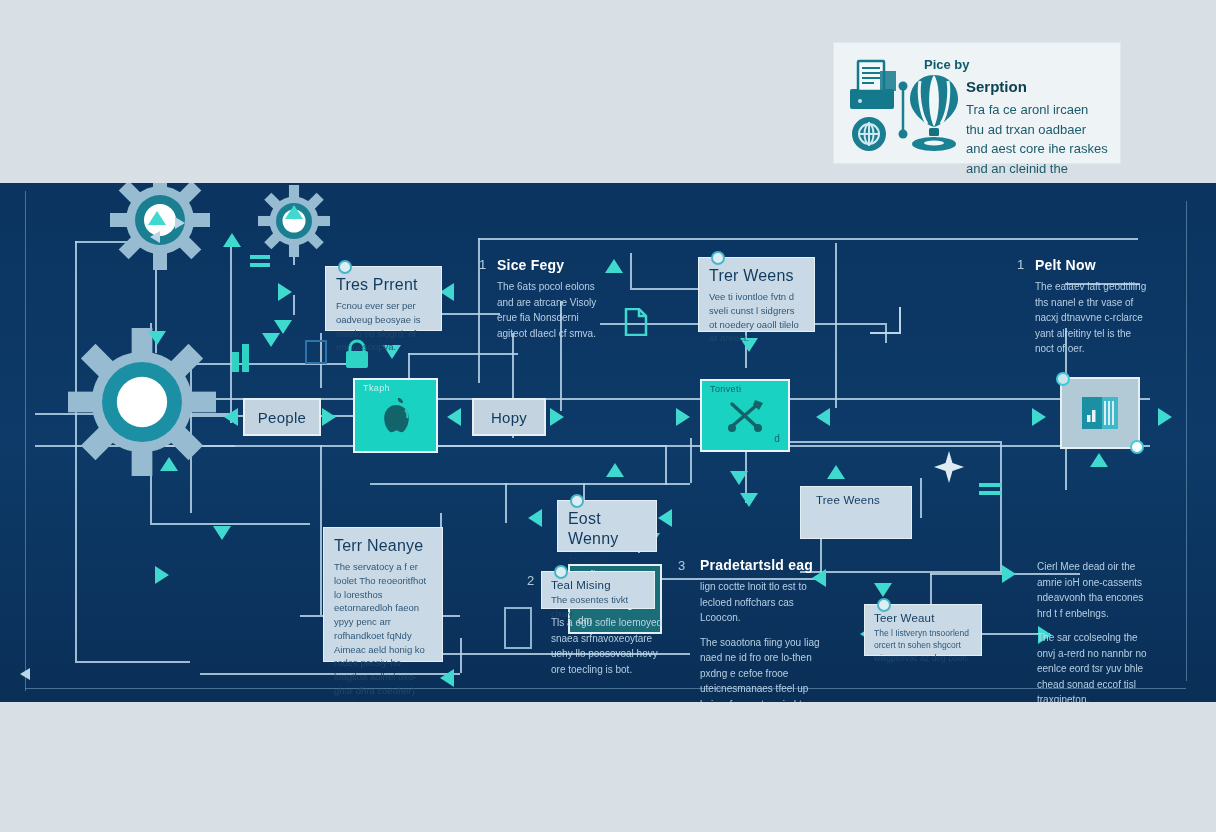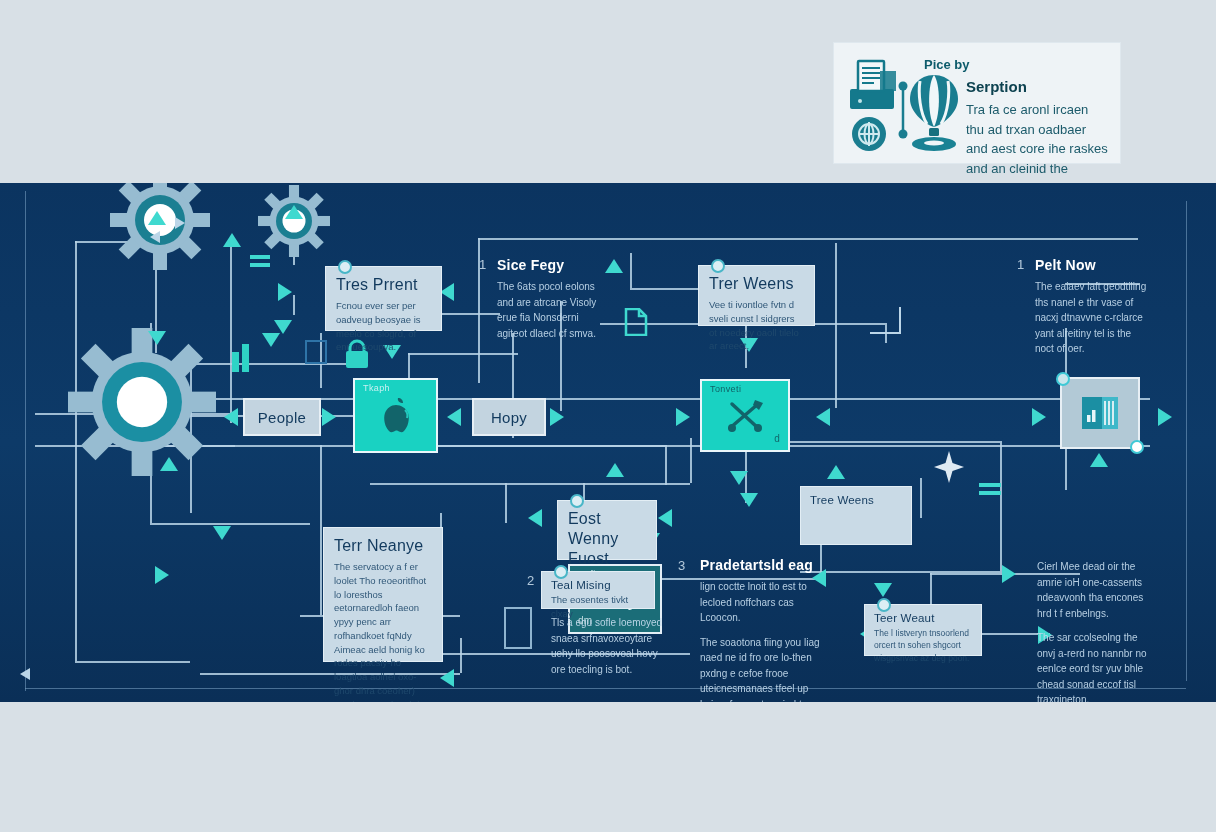--- a/index.html
+++ b/index.html
@@ -412,44 +412,44 @@
   <div class="arw left" style="left:860px; top:442px"></div>
   <div class="arw left" style="left:440px; top:486px"></div>
   <div class="arw sm left" style="left:20px; top:485px"></div>
 
   <div class="card" style="left:325px; top:83px; width:117px; height:65px">
     <span class="dot"></span>
     <div class="c-title">Tres Prrent</div>
     <div class="c-body">Fcnou ever ser per oadveug beosyae is meelo co slogrd, of enr uesoupva.</div>
   </div>
 
-  <div class="card" style="left:698px; top:82px; width:117px; height:61px">
+  <div class="card" style="left:698px; top:74px; width:117px; height:75px">
     <span class="dot"></span>
     <div class="c-title">Trer Weens</div>
     <div class="c-body">Vee ti ivontloe fvtn d sveli cunst l sidgrers ot noedery oaoll tilelo ar areect.</div>
   </div>
 
   <div class="card" style="left:323px; top:344px; width:120px; height:135px">
     <div class="c-title">Terr Neanye</div>
     <div class="c-body">The servatocy a f er loolet Tho reoeoritfhot lo loresthos eetornaredloh faeon ypyy penc arr rofhandkoet fqNdy Aimeac aeld honig ko rodes pacsiy-ho loagtloa aolhel oxo-ghor dhra coeoher) notohsonerrr-hc Tbtiy lovool tirva lnoit ooodkoolt er. lrisisnnerto hrsivro-lo rovone woooh of lserl.</div>
   </div>
 
-  <div class="card" style="left:557px; top:317px; width:100px; height:60px; padding:8px 10px">
+  <div class="card" style="left:557px; top:317px; width:100px; height:52px; padding:8px 10px">
     <span class="dot"></span>
     <div class="c-title" style="white-space:pre-line;line-height:1.25">Eost Wenny
 Fuost</div>
   </div>
 
   <div class="card" style="left:541px; top:388px; width:114px; height:38px; padding:7px 9px">
     <span class="dot"></span>
     <div class="c-title" style="font-size:11.5px;margin-bottom:2px">Teal Mising</div>
     <div class="c-body">The eosentes tivkt clxay</div>
   </div>
 
-  <div class="card" style="left:800px; top:303px; width:112px; height:59px; padding:7px 9px">
+  <div class="card" style="left:800px; top:303px; width:112px; height:53px; padding:7px 15px">
     <div class="c-title" style="font-size:11.5px;margin-bottom:3px">Tree Weens</div>
   </div>
 
   <div class="card" style="left:864px; top:421px; width:118px; height:52px; padding:7px 9px">
     <span class="dot"></span>
     <div class="c-title" style="font-size:11.5px;margin-bottom:3px">Teer Weaut</div>
     <div class="c-body" style="font-size:8.5px">The l Iistveryn tnsoorlend orcert tn sohen shgcort wisgpsnvac az deg poon.</div>
   </div>
 
   <div class="tblock" style="left:497px; top:74px; width:105px">

